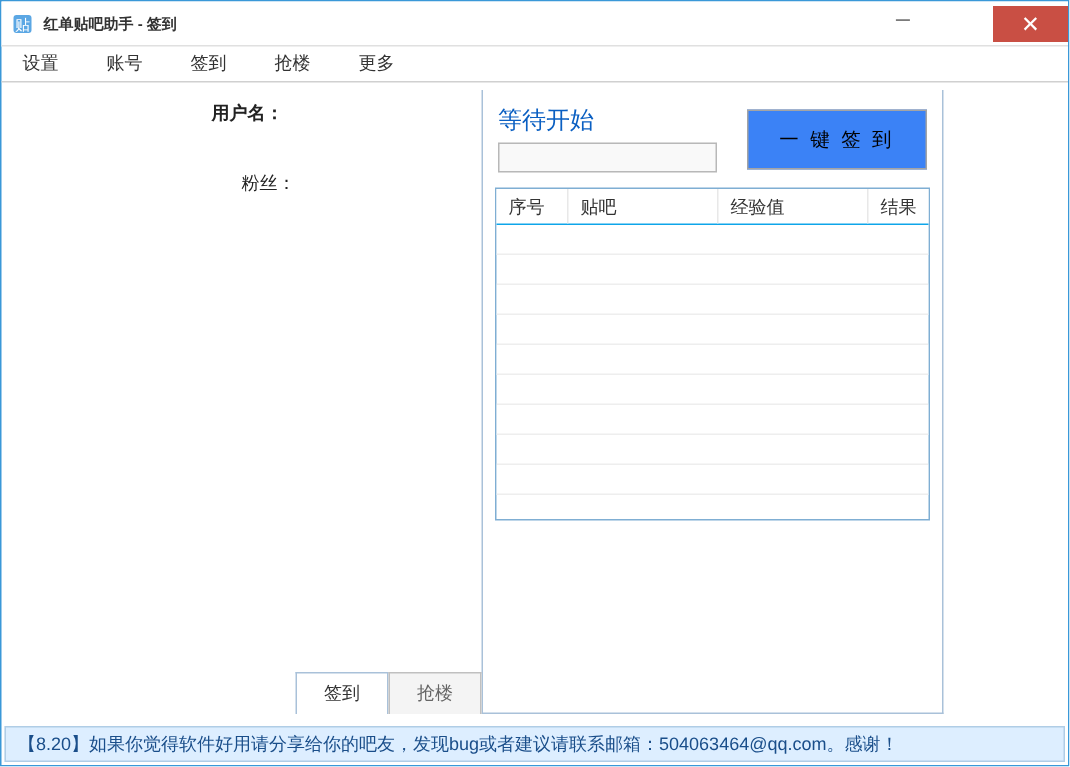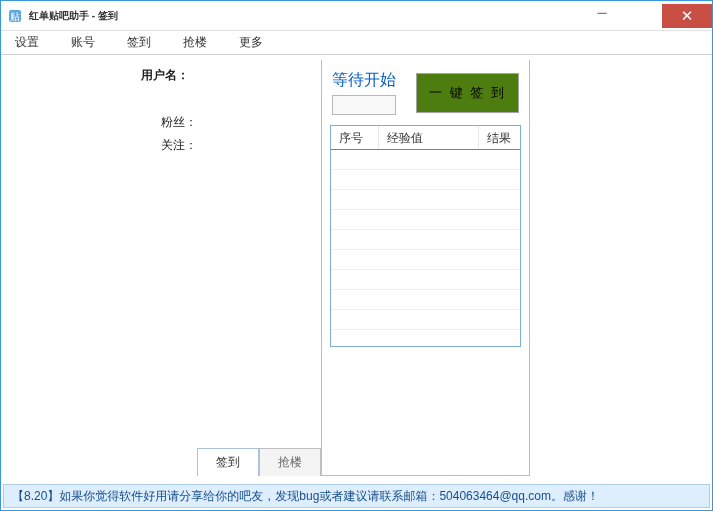--- a/index.html
+++ b/index.html
@@ -25,21 +25,21 @@
 .user-row.indent { padding-left: 150px; }
 .user-row.indent .user-label { font-weight: normal; text-align: right; }
 .tab { padding: 5px 18px; border: 1px solid #a9c1d9; border-bottom: none; background: #fff; cursor: pointer; color: #333; position: relative; }
 .tab.inactive { background: #f4f4f4; color: #666; border-color: #c0c0c0; }
 .tab-underline { flex: 1; border-bottom: 1px solid #a9c1d9; margin-bottom: 0; }
 .tabs-wrap { display: flex; align-items: flex-end; }
 
 .tab-content { border: 1px solid #a9c1d9; border-top: none; margin-top: -1px; }
 .status-text { color: #0a5fc2; font-size: 16px; min-width: 60px; }
 .progress-bar { flex: 1; height: 20px; border: 1px solid #b8b8b8; background: #f9f9f9; }
-.main-btn { width: 103px; height: 40px; border: 1px solid #a4a4a4; background: #4d7c0f; cursor: pointer; font-size: 13px; letter-spacing: 2px; margin-left: 10px; }
+.main-btn { width: 120px; height: 40px; border: 1px solid #a4a4a4; background: #3b82f6; cursor: pointer; font-size: 13px; letter-spacing: 2px; margin-left: 10px; }
 
 .action-row-wrap { display: flex; align-items: center; }
 
 .table-wrap { border: 1px solid #7faed3; margin: 0 8px 8px 8px; background: #fff; }
 .thead { display: flex; height: 24px; background: #fff; border-bottom: 1px solid #0ea5e9; }
 .th { padding: 4px 8px; font-size: 12px; color: #333; border-right: 1px solid #e8e8e8; }
 .th:last-child { border-right: none; flex: 1; }
 .tbody { height: 196px; overflow: hidden; }
 .trow { height: 20px; border-bottom: 1px solid #eeeeee; }
 .trow:nth-child(odd) { background: #fff; }
@@ -87,24 +87,20 @@
     <div class="user-panel">
       <div class="user-row">
         <span class="user-label">用户名：</span>
         <span></span>
       </div>
       <div style="height:24px"></div>
       <div class="user-row indent">
         <span class="user-label">粉丝：</span>
         <span></span>
       </div>
-      <div class="user-row indent">
-        <span class="user-label">关注：</span>
-        <span></span>
-      </div>
     </div>
 
     <div class="tabs-wrap">
       <div class="tab">签到</div>
       <div class="tab inactive">抢楼</div>
       <div class="tab-underline"></div>
     </div>
 
     <div class="tab-content" style="padding-bottom:6px;">
 
@@ -118,20 +114,21 @@
           </div>
         </div>
         <div style="padding:10px 10px 10px 0;">
           <button class="main-btn">一 键 签 到</button>
         </div>
       </div>
 
       <div class="table-wrap">
         <div class="thead">
           <div class="th c-seq">序号</div>
+          <div class="th c-tieba">贴吧</div>
           <div class="th c-exp">经验值</div>
           <div class="th c-result">结果</div>
         </div>
         <div class="tbody">
           <div class="trow"></div>
           <div class="trow"></div>
           <div class="trow"></div>
           <div class="trow"></div>
           <div class="trow"></div>
           <div class="trow"></div>

